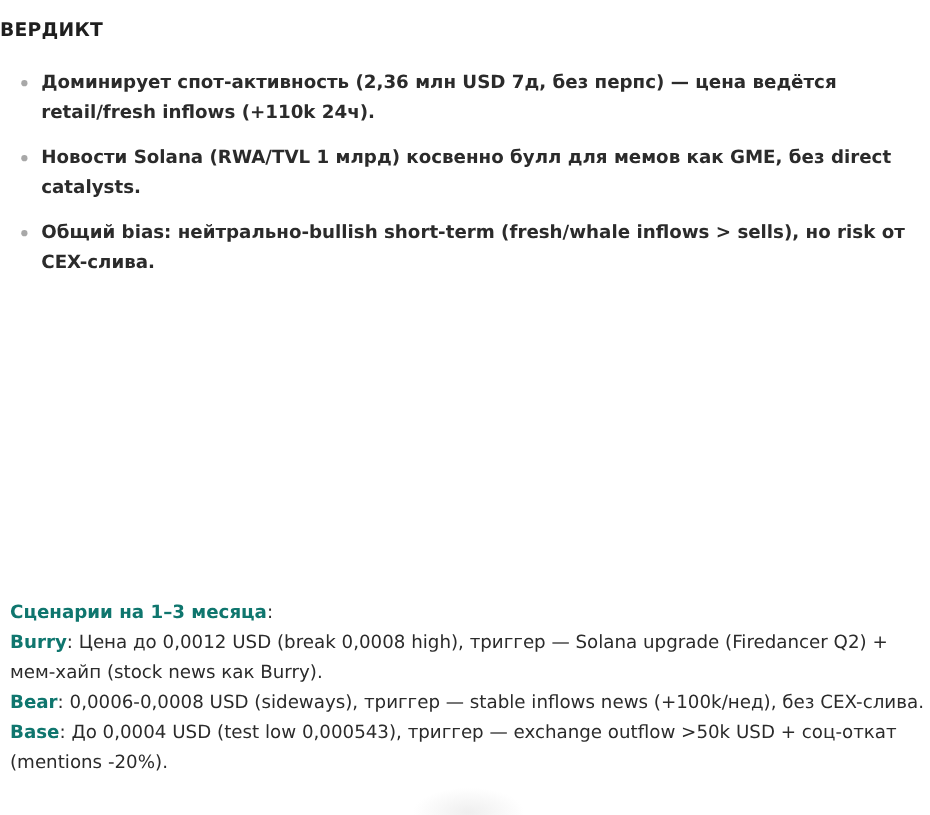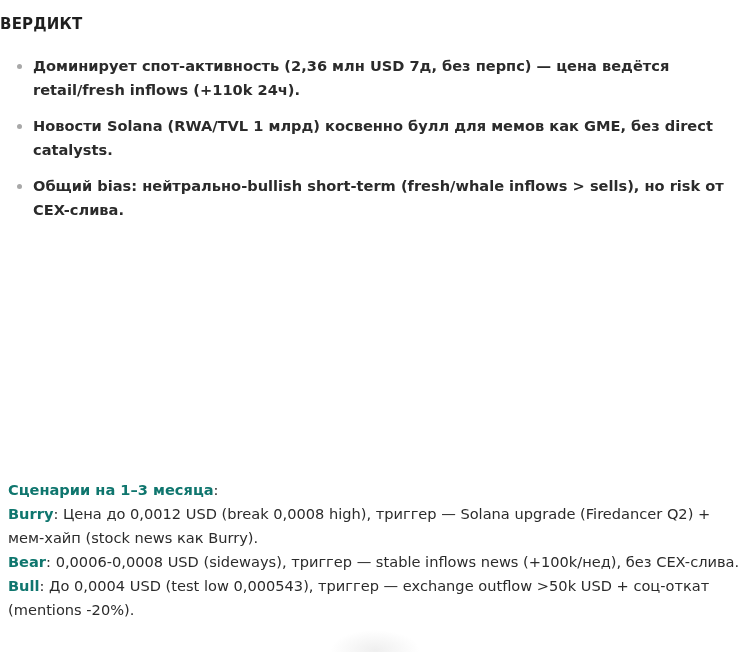--- a/index.html
+++ b/index.html
@@ -103,17 +103,17 @@
     <li class="bullet">
       <span class="bullet-dot"></span>
       <span>Общий bias: нейтрально-bullish short-term (fresh/whale inflows &gt; sells), но risk от CEX-слива.</span>
     </li>
   </ul>
 
   <div class="scenarios">
     <p class="scen-line"><b>Сценарии на 1–3 месяца</b><span>:</span></p>
     <p class="scen-line"><b>Burry</b><span>: Цена до 0,0012 USD (break 0,0008 high), триггер — Solana upgrade (Firedancer Q2) + мем-хайп (stock news как Burry).</span></p>
     <p class="scen-line"><b>Bear</b><span>: 0,0006-0,0008 USD (sideways), триггер — stable inflows news (+100k/нед), без CEX-слива.</span></p>
-    <p class="scen-line"><b>Bull</b><span>: До 0,0004 USD (test low 0,000543), триггер — exchange outflow &gt;50k USD + соц-откат (mentions -20%).</span></p>
+    <p class="scen-line"><b>Base</b><span>: До 0,0004 USD (test low 0,000543), триггер — exchange outflow &gt;50k USD + соц-откат (mentions -20%).</span></p>
   </div>
 
   <div class="fade-blob"></div>
 </div>
 
 </body></html>

